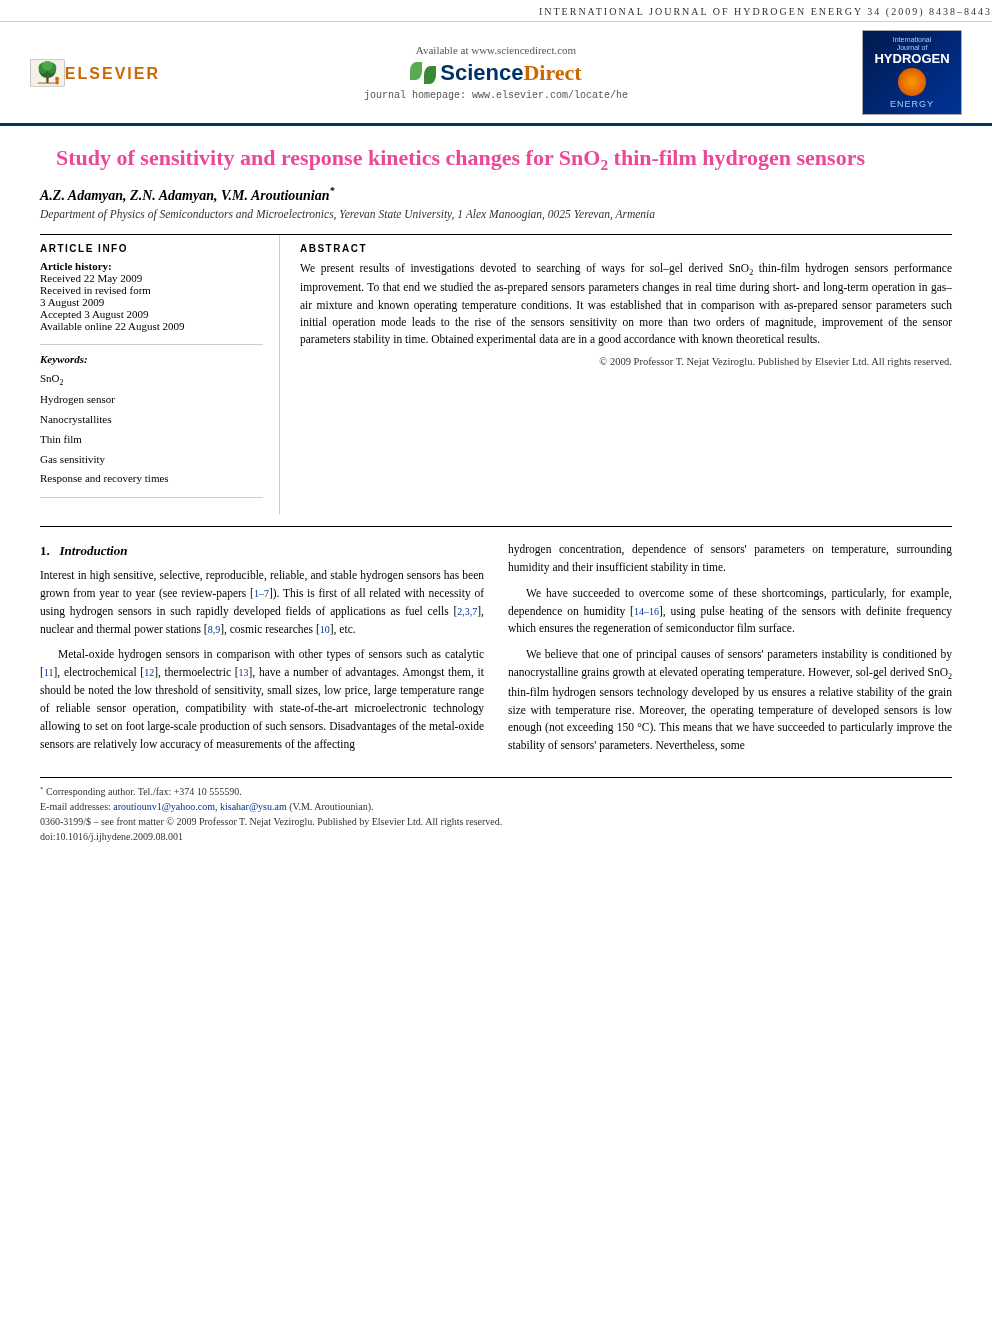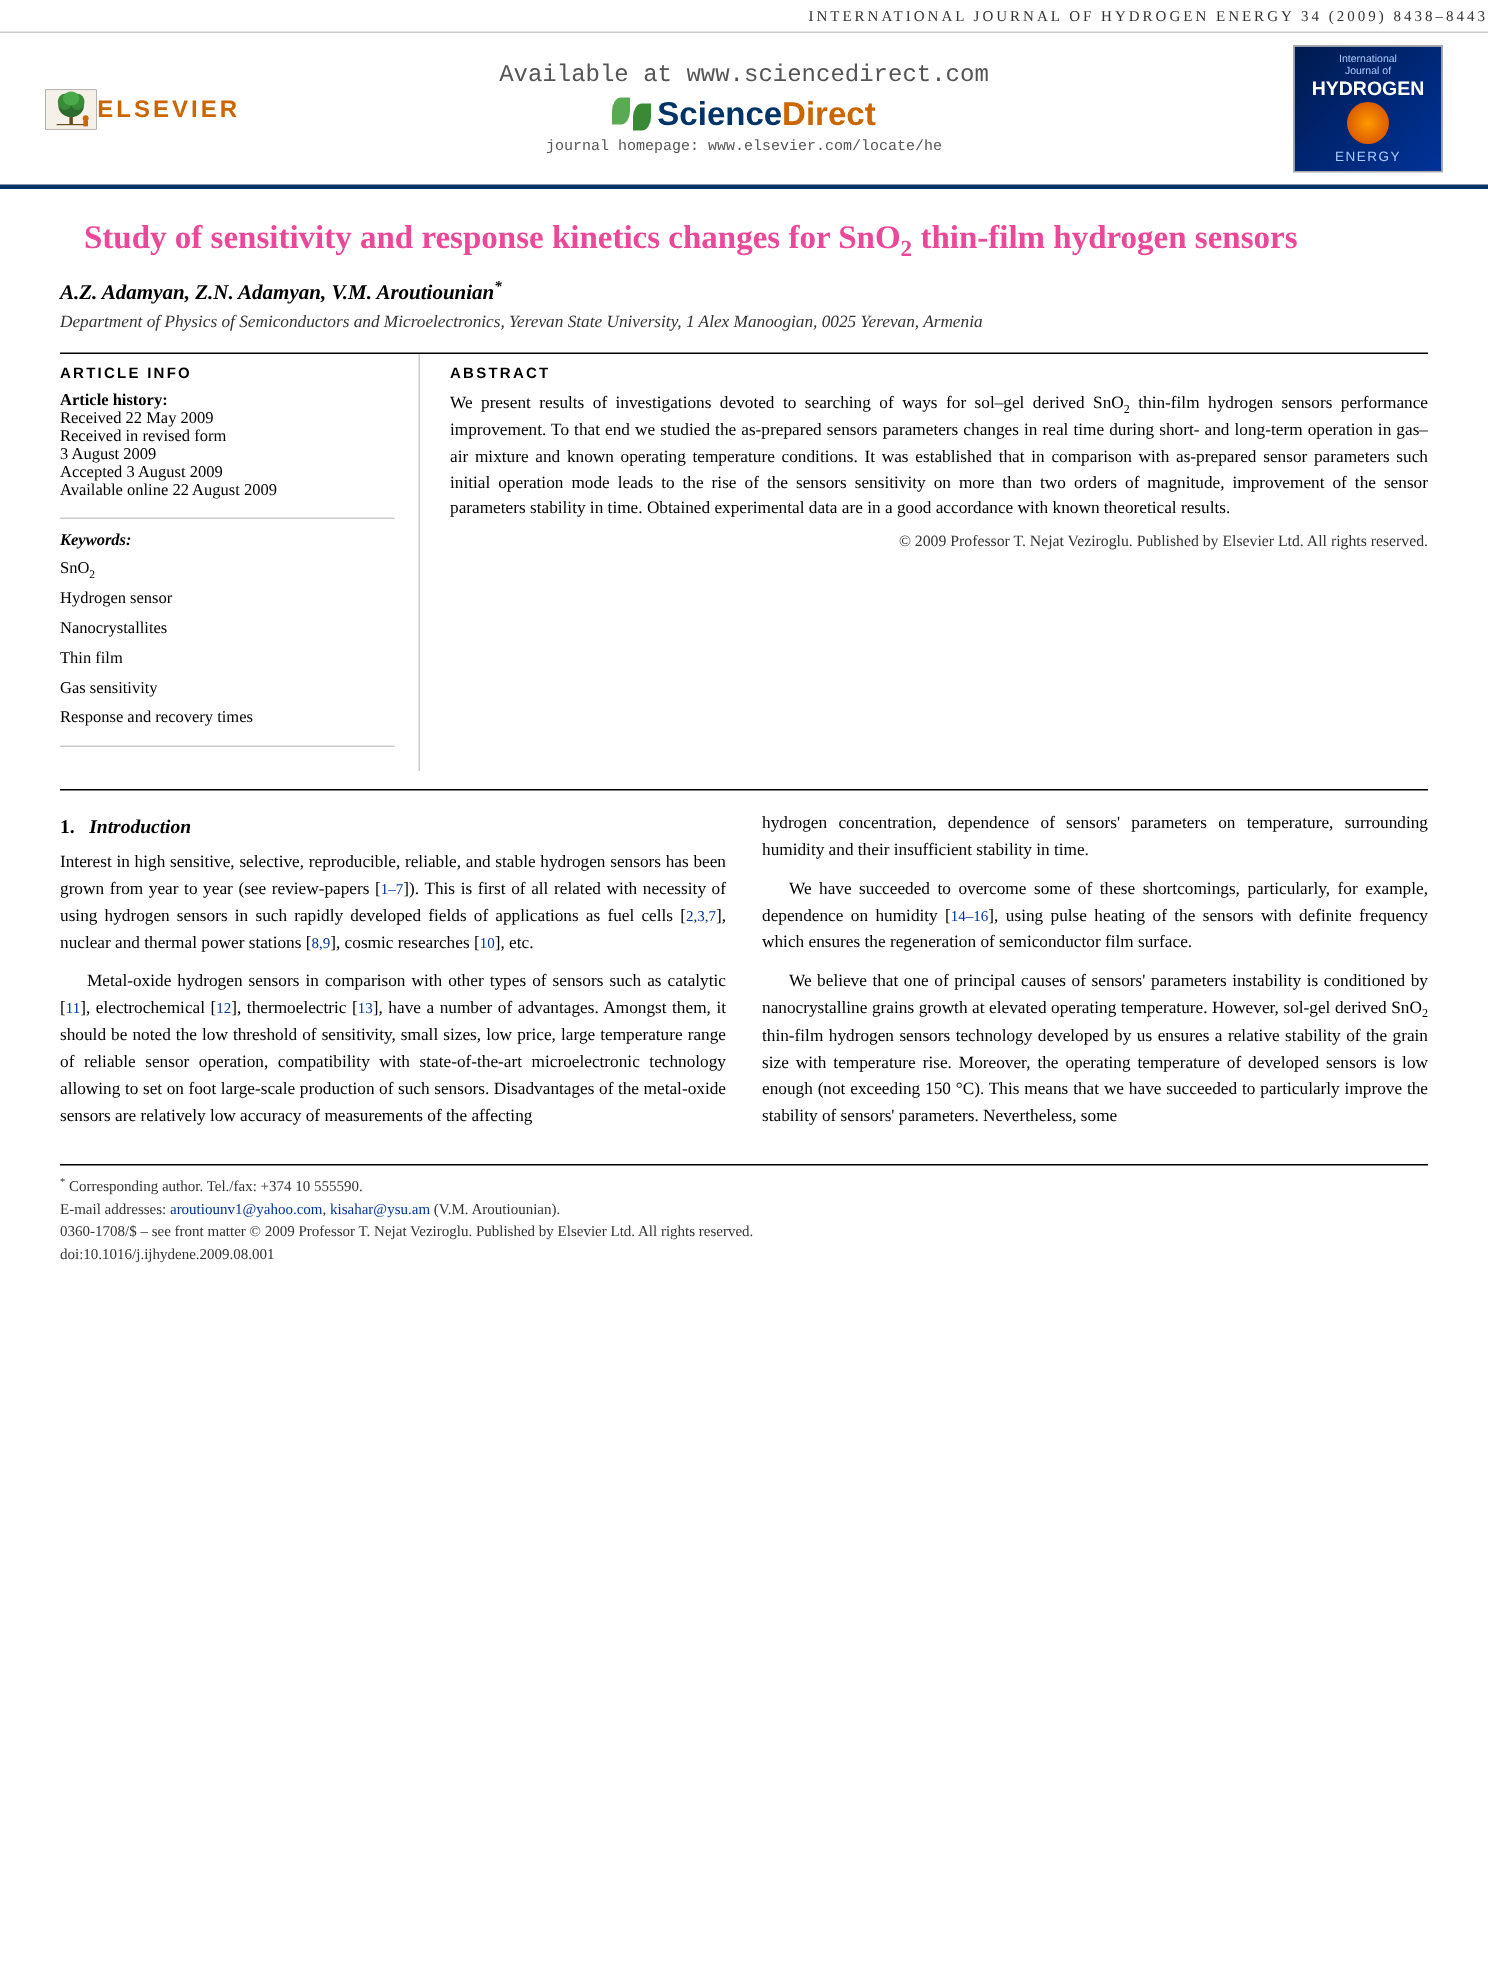--- a/index.html
+++ b/index.html
@@ -55,23 +55,23 @@
       margin-top: 2px;
       font-family: Arial, sans-serif;
     }
 
     .banner-center {
       flex: 1;
       text-align: center;
     }
 
     .available-text {
-      font-size: 16px;
+      font-size: 11px;
       color: #555;
-      font-family: Liberation Mono, monospace;
+      font-family: Liberation Serif, serif;
       margin-bottom: 4px;
     }
 
     .sciencedirect-logo {
       display: flex;
       align-items: center;
       justify-content: center;
       margin: 4px 0;
     }
 
@@ -95,20 +95,21 @@
 
     .sd-name {
       font-size: 22px;
       font-weight: bold;
       color: #003366;
       font-family: Arial, sans-serif;
     }
 
     .sd-direct {
       color: #cc6600;
+      font-family: Liberation Serif, serif;
     }
 
     .journal-homepage {
       font-size: 10px;
       color: #555;
       font-family: Liberation Mono, monospace;
       margin-top: 4px;
     }
 
     .banner-right {
@@ -480,18 +481,18 @@
       </div>
     </div>
 
     <div class="footnote-area">
       <div class="footnote-line">
         <sup>*</sup> Corresponding author. Tel./fax: +374 10 555590.
       </div>
       <div class="footnote-line">
         E-mail addresses: <a href="#">aroutiounv1@yahoo.com</a>, <a href="#">kisahar@ysu.am</a> (V.M. Aroutiounian).
       </div>
-      <div class="footnote-line">0360-1708/$ – see front matter © 2009 Professor T. Nejat Veziroglu. Published by Elsevier Ltd. All rights reserved.</div>
+      <div class="footnote-line">0360-3199/$ – see front matter © 2009 Professor T. Nejat Veziroglu. Published by Elsevier Ltd. All rights reserved.</div>
       <div class="footnote-line">doi:10.1016/j.ijhydene.2009.08.001</div>
     </div>
 
   </div>
 </div>
 
 </body></html>

